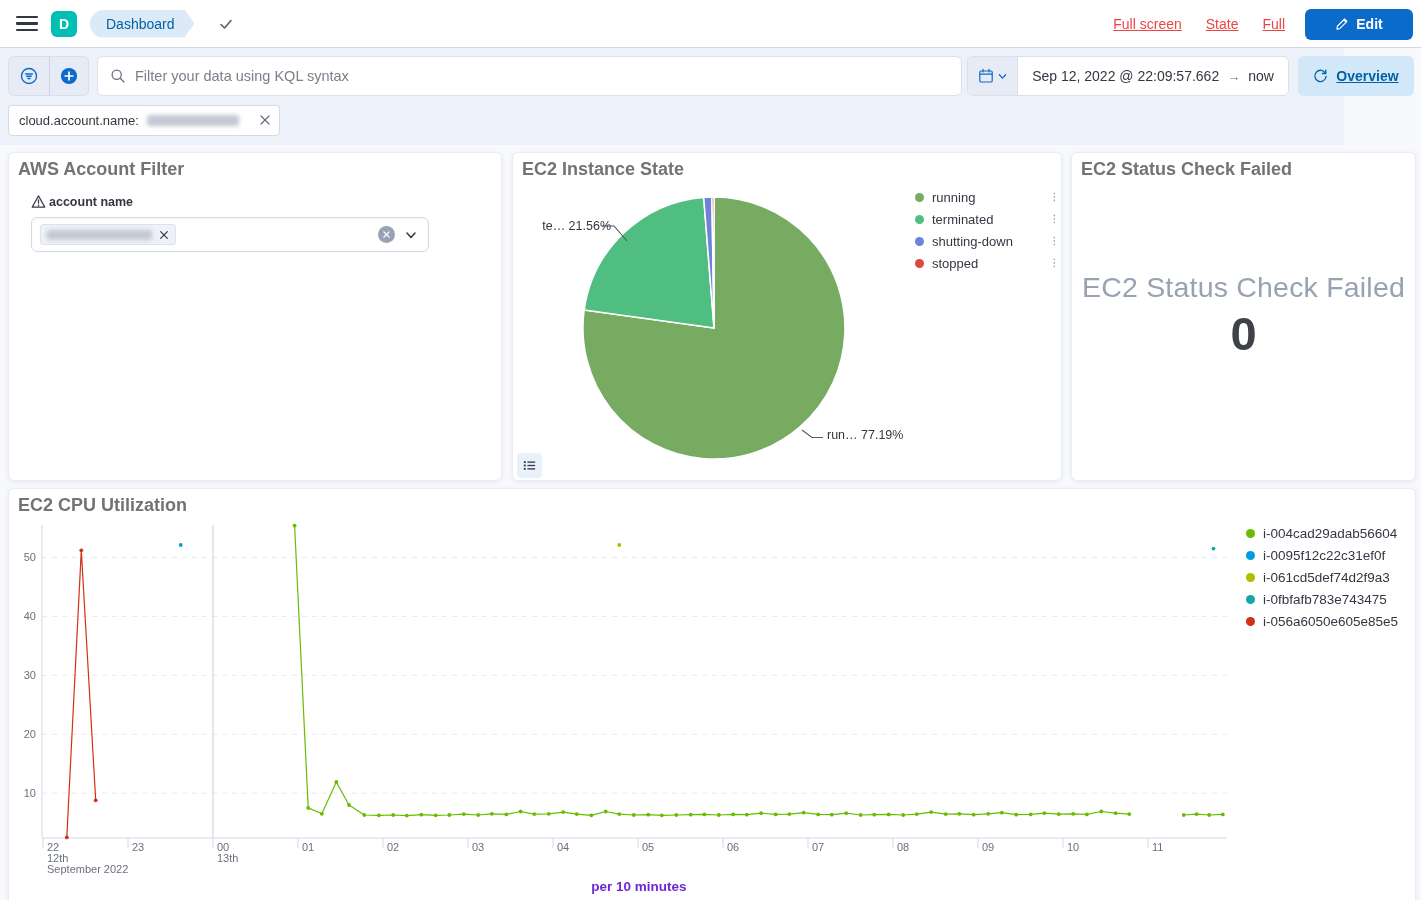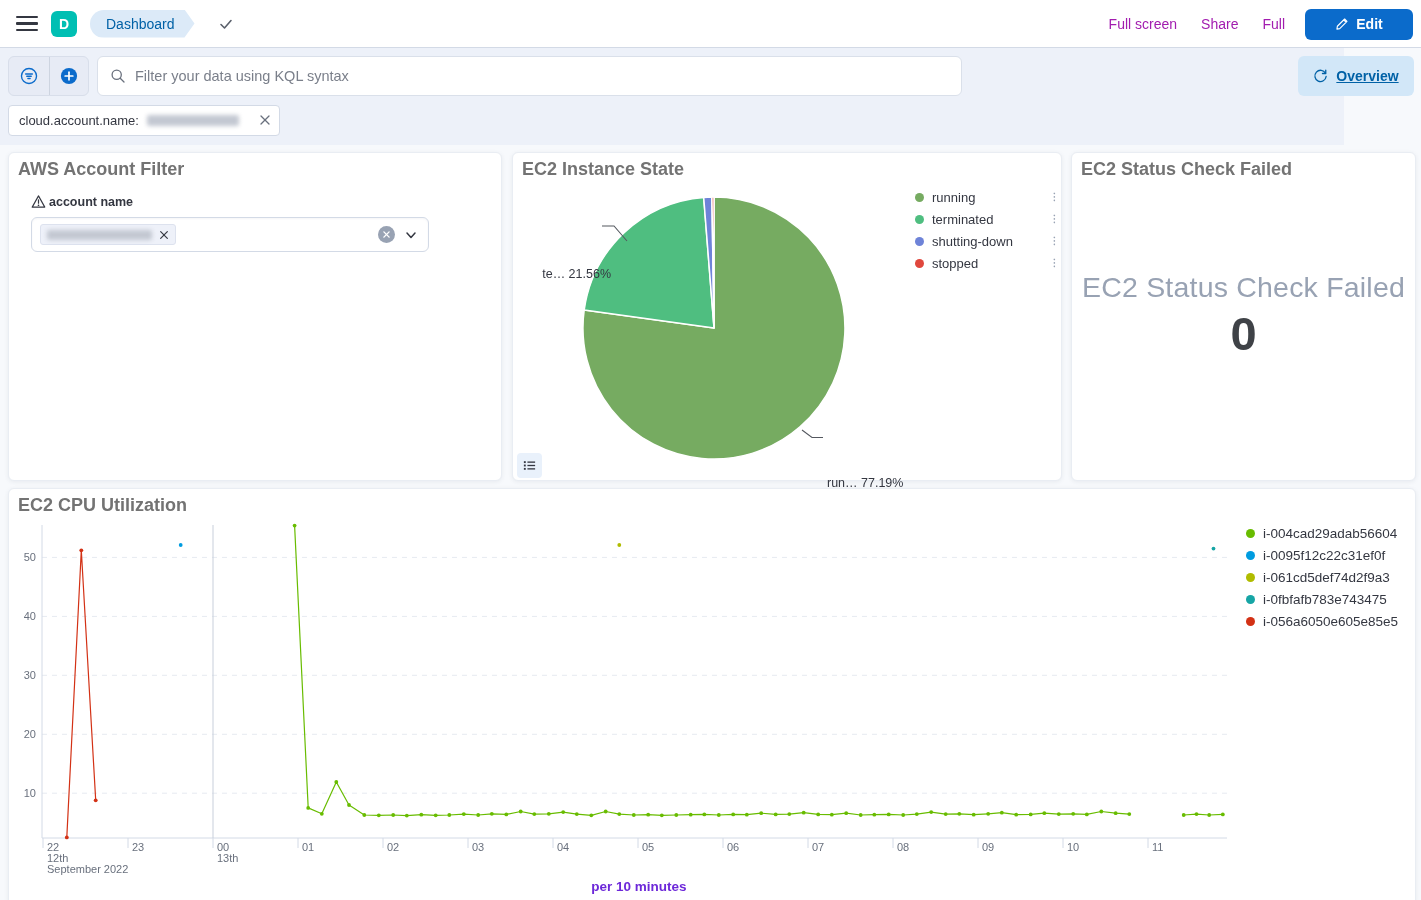--- a/index.html
+++ b/index.html
@@ -16,22 +16,22 @@
                font-size:14px; display:flex; align-items:center; justify-content:center; }
   .crumbs { display:flex; align-items:center;gap:31px; }
   .crumb { height:28px; display:flex; align-items:center; font-size:14px; padding:0 20px 0 16px; white-space:nowrap; }
   .crumb-first { background:#DCEAF8; color:#0061A6; font-weight:500; border-radius:14px 0 0 14px;
                  clip-path:polygon(0 0, calc(100% - 10px) 0, 100% 50%, calc(100% - 10px) 100%, 0 100%); }
   .crumb-last { background:#D3DAE6; color:#343741; font-weight:500; margin-left:1px; border-radius:0 14px 14px 0;
                 padding:0 16px 0 22px;
                 clip-path:polygon(0 0, 100% 0, 100% 100%, 0 100%, 10px 50%); }
   .check-ic { margin-left:10px; color:#5A606B; display:flex; }
   .tb-right { position:absolute; right:8px; top:0; height:48px; display:flex; align-items:center; }
-  .hlink { color:#a21caf; font-size:14px; font-weight:500; padding:0 12px; cursor:pointer; background:none; border:none;
-           font-family:inherit; }
+  .hlink { color:#ef4444; font-size:14px; font-weight:500; padding:0 12px; cursor:pointer; background:none; border:none;
+           font-family:inherit;text-decoration:underline; }
   .edit-btn { width:108px; height:31px; background:#0B6BCB; color:#fff; border:none; border-radius:6px;
               font-size:14px; font-weight:600; font-family:inherit; display:flex; align-items:center; justify-content:center;
               gap:7px; margin-left:8px; cursor:pointer; }
 
   
   #toolstrip { position:absolute; left:0; top:48px; width:1344px; height:97px; background:#EDF1F9; }
   .btn-group { position:absolute; left:8px; top:8px; width:81px; height:40px; background:#E7EBF5;
                border:1px solid #D8DEEA; border-radius:6px; display:flex; }
   .grp-btn { width:40px; height:100%; display:flex; align-items:center; justify-content:center; cursor:pointer; color:#0B6BCB; }
   .grp-btn + .grp-btn { border-left:1px solid #CDD4E0; }
@@ -79,21 +79,21 @@
                   align-items:center; justify-content:center; cursor:pointer; }
   .combo-chevron { color:#343741; display:flex; cursor:pointer; }
 
   
   .pie-legend { position:absolute; left:402px; top:33px; width:140px; }
   .pie-legend .row { height:22px; display:flex; align-items:center; gap:8px; cursor:pointer; }
   .pie-legend .dot { width:9px; height:9px; border-radius:50%; flex:none; }
   .pie-legend .lab { font-size:13px; color:#343741; }
   .pie-legend .menu { margin-left:auto; color:#98A2B3; font-size:12px; letter-spacing:-1px; cursor:pointer;
                       line-height:10px; }
-  .pie-callout { position:absolute; font-size:12.5px; color:#343741; white-space:nowrap;margin-top:48px; }
+  .pie-callout { position:absolute; font-size:12.5px; color:#343741; white-space:nowrap; }
   #callout-terminated { left:26px; top:66px; width:72px; text-align:right; }
   #callout-running { left:314px; top:275px; }
   .legend-toggle { position:absolute; left:4px; top:300px; width:25px; height:25px; background:#E9F1FB;
                    border-radius:4px; display:flex; align-items:center; justify-content:center; cursor:pointer;
                    color:#343741; }
 
   
   .metric-wrap { position:absolute; left:0; top:118px; width:100%; display:flex; flex-direction:column;
                  align-items:center; gap:2px; }
   .metric-label { font-size:28.5px; color:#98A2B3; letter-spacing:.2px; }
@@ -124,21 +124,21 @@
       <div class="crumb crumb-first">Dashboard</div>
     </div>
     <span class="check-ic">
       <svg width="16" height="16" viewBox="0 0 16 16">
           <polyline points="3,8.5 6.5,12 13,4.5" fill="none" stroke="currentColor" stroke-width="1.6" stroke-linecap="round" stroke-linejoin="round"></polyline>
         </svg>
     </span>
   </div>
   <div class="tb-right">
     <button class="hlink">Full screen</button>
-    <button class="hlink">Share</button>
+    <button class="hlink">State</button>
     <button class="hlink">Full</button>
     <button class="edit-btn">
       <span style="display:flex">
         <svg width="14" height="14" viewBox="0 0 16 16">
             <path d="M2.2 13.8 l.5-3.2 8.3-8.3 2.7 2.7-8.3 8.3z M10 3.3 l2.7 2.7" fill="none" stroke="#fff" stroke-width="1.3" stroke-linejoin="round"></path>
           </svg>
       </span>
       <span>Edit</span>
     </button>
   </div>
@@ -166,20 +166,38 @@
   <div class="kql-input">
     <span style="display:flex;color:#69707D">
       <svg width="16" height="16" viewBox="0 0 16 16">
           <circle cx="6.7" cy="6.7" r="4.6" fill="none" stroke="currentColor" stroke-width="1.3"></circle>
           <line x1="10.2" y1="10.2" x2="14" y2="14" stroke="currentColor" stroke-width="1.3" stroke-linecap="round"></line>
         </svg>
     </span>
     <input type="text" value="" placeholder="Filter your data using KQL syntax" style="">
   </div>
 
+  <div class="datepicker">
+    <div class="dp-cal">
+      <svg width="16" height="16" viewBox="0 0 16 16">
+          <rect x="1.8" y="3" width="12.4" height="11" rx="1.3" fill="none" stroke="currentColor" stroke-width="1.2"></rect>
+          <line x1="1.8" y1="6.2" x2="14.2" y2="6.2" stroke="currentColor" stroke-width="1.2"></line>
+          <line x1="5" y1="1.4" x2="5" y2="4" stroke="currentColor" stroke-width="1.2" stroke-linecap="round"></line>
+          <line x1="11" y1="1.4" x2="11" y2="4" stroke="currentColor" stroke-width="1.2" stroke-linecap="round"></line>
+        </svg>
+      <svg width="9" height="9" viewBox="0 0 10 10">
+          <polyline points="1.5,3 5,6.8 8.5,3" fill="none" stroke="currentColor" stroke-width="1.4" stroke-linecap="round" stroke-linejoin="round"></polyline>
+        </svg>
+    </div>
+    <div class="dp-body">
+      <span class="dp-start">Sep 12, 2022 @ 22:09:57.662</span>
+      <span class="dp-arrow">→</span>
+      <span class="dp-now">now</span>
+    </div>
+  </div>
 
   <button class="refresh-btn">
     <span style="display:flex">
       <svg width="15" height="15" viewBox="0 0 16 16">
           <path d="M13.3 4.5 A6 6 0 1 0 14 8" fill="none" stroke="#0061A6" stroke-width="1.4" stroke-linecap="round"></path>
           <polyline points="13.6,1.3 13.6,4.8 10.1,4.8" fill="none" stroke="#0061A6" stroke-width="1.4" stroke-linecap="round" stroke-linejoin="round"></polyline>
         </svg>
     </span>
     <span class="lbl">Overview</span>
   </button>

